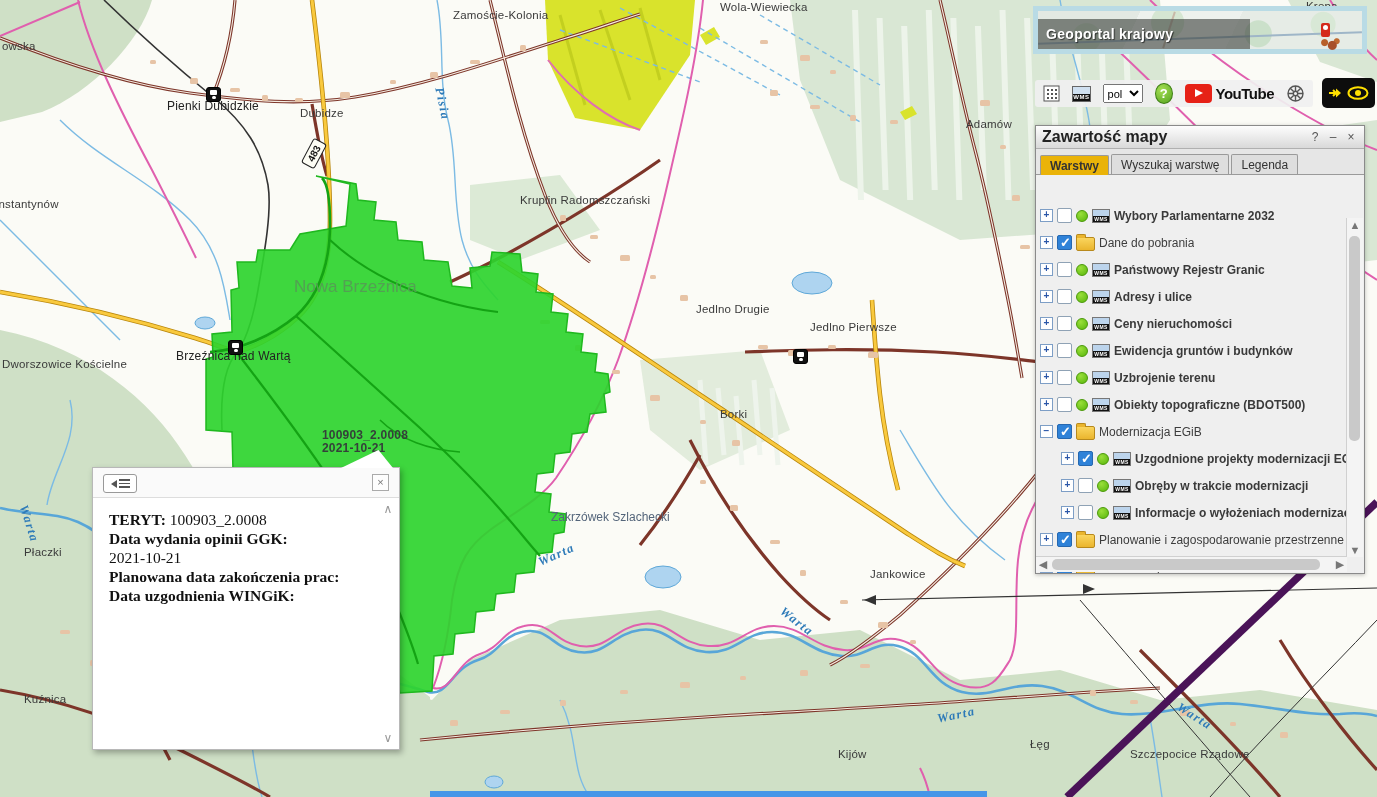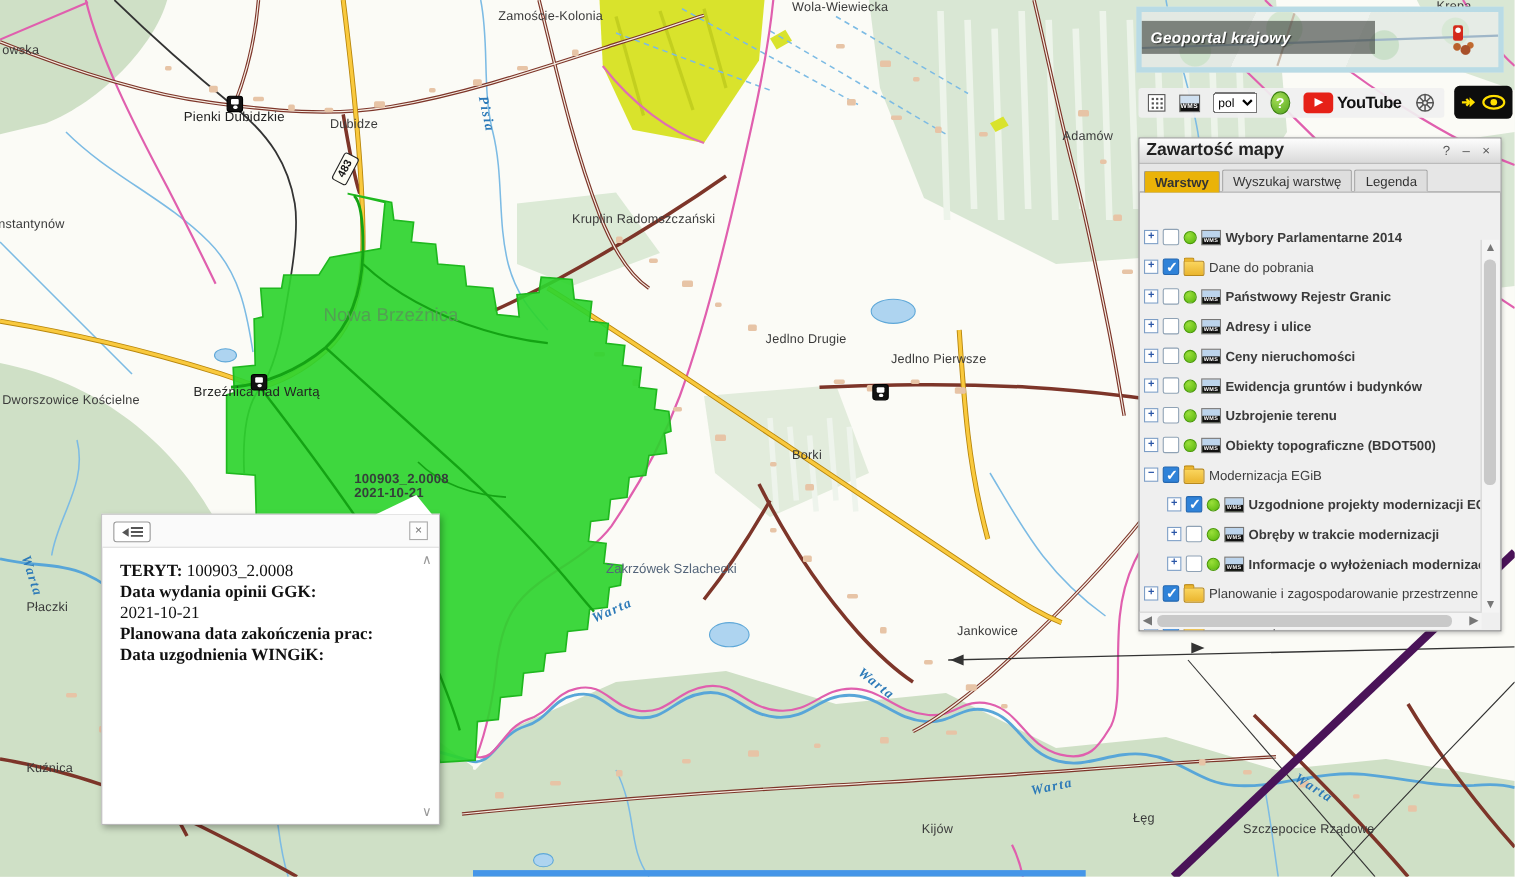--- a/index.html
+++ b/index.html
@@ -20,22 +20,22 @@
             color:#35403a;font-weight:bold;letter-spacing:.2px;}
   #road-shield{position:absolute;left:300px;top:146px;width:26px;height:13px;background:#fdfdf4;
             border:1.5px solid #222;border-radius:3px;font-size:10px;font-weight:bold;color:#111;
             text-align:center;line-height:13px;transform:rotate(-62deg);}
   .station{position:absolute;width:13px;height:13px;background:#111;border-radius:3px;border:1px solid #000;}
   .station:before{content:"";position:absolute;left:3px;top:2px;width:7px;height:5px;background:#fff;border-radius:1px;}
   .station:after{content:"";position:absolute;left:4.5px;top:8px;width:4px;height:2.5px;background:#fff;border-radius:2px;}
   #bottom-blue-bar{position:absolute;left:430px;top:791px;width:557px;height:6px;background:#4596e8;}
 
   
-  #overview{position:absolute;left:1033px;top:6px;width:334px;height:60px;
-            border:5px solid rgba(172,214,228,.8);background:#e9efe9;box-sizing:border-box;font-style:italic;}
+  #overview{position:absolute;left:1033px;top:6px;width:334px;height:48px;
+            border:5px solid rgba(172,214,228,.8);background:#e9efe9;box-sizing:border-box;}
   #overview .mini{position:absolute;inset:0;
       background:
         radial-gradient(circle at 15% 70%, #cfe3cd 0 14px, transparent 15px),
         radial-gradient(circle at 40% 30%, #d5e6d2 0 16px, transparent 17px),
         radial-gradient(circle at 68% 60%, #cbe0ca 0 13px, transparent 14px),
         radial-gradient(circle at 88% 35%, #d8e8d6 0 12px, transparent 13px),
         linear-gradient(115deg, #e3e9e3 0 30%, #eef2ee 30% 60%, #e6ece6 60%);}
   #overview .road1{position:absolute;left:0;top:26px;width:100%;height:2px;background:#9fb6c8;transform:rotate(-2deg);}
   #overview .road2{position:absolute;left:40%;top:0;width:2px;height:100%;background:#c8b8a8;transform:rotate(18deg);}
   #overview .band{position:absolute;left:0;top:8px;width:212px;height:30px;background:rgba(62,66,62,.62);}
@@ -478,21 +478,21 @@
   </div>
   <div id="lp-body">
     <div id="layers">
         <div class="lrow">
           <span class="expand">+</span>
           <span class="cb"></span>
           <span class="dot"></span>
           <span class="lico wms-s">
             <i>WMS</i>
           </span>
-          <span class="llabel b">Wybory Parlamentarne 2014</span>
+          <span class="llabel b">Wybory Parlamentarne 2032</span>
         </div>
         <div class="lrow">
           <span class="expand">+</span>
           <span class="cb checked"></span>
           <span class="lico folder"></span>
           <span class="llabel">Dane do pobrania</span>
         </div>
         <div class="lrow">
           <span class="expand">+</span>
           <span class="cb"></span>

